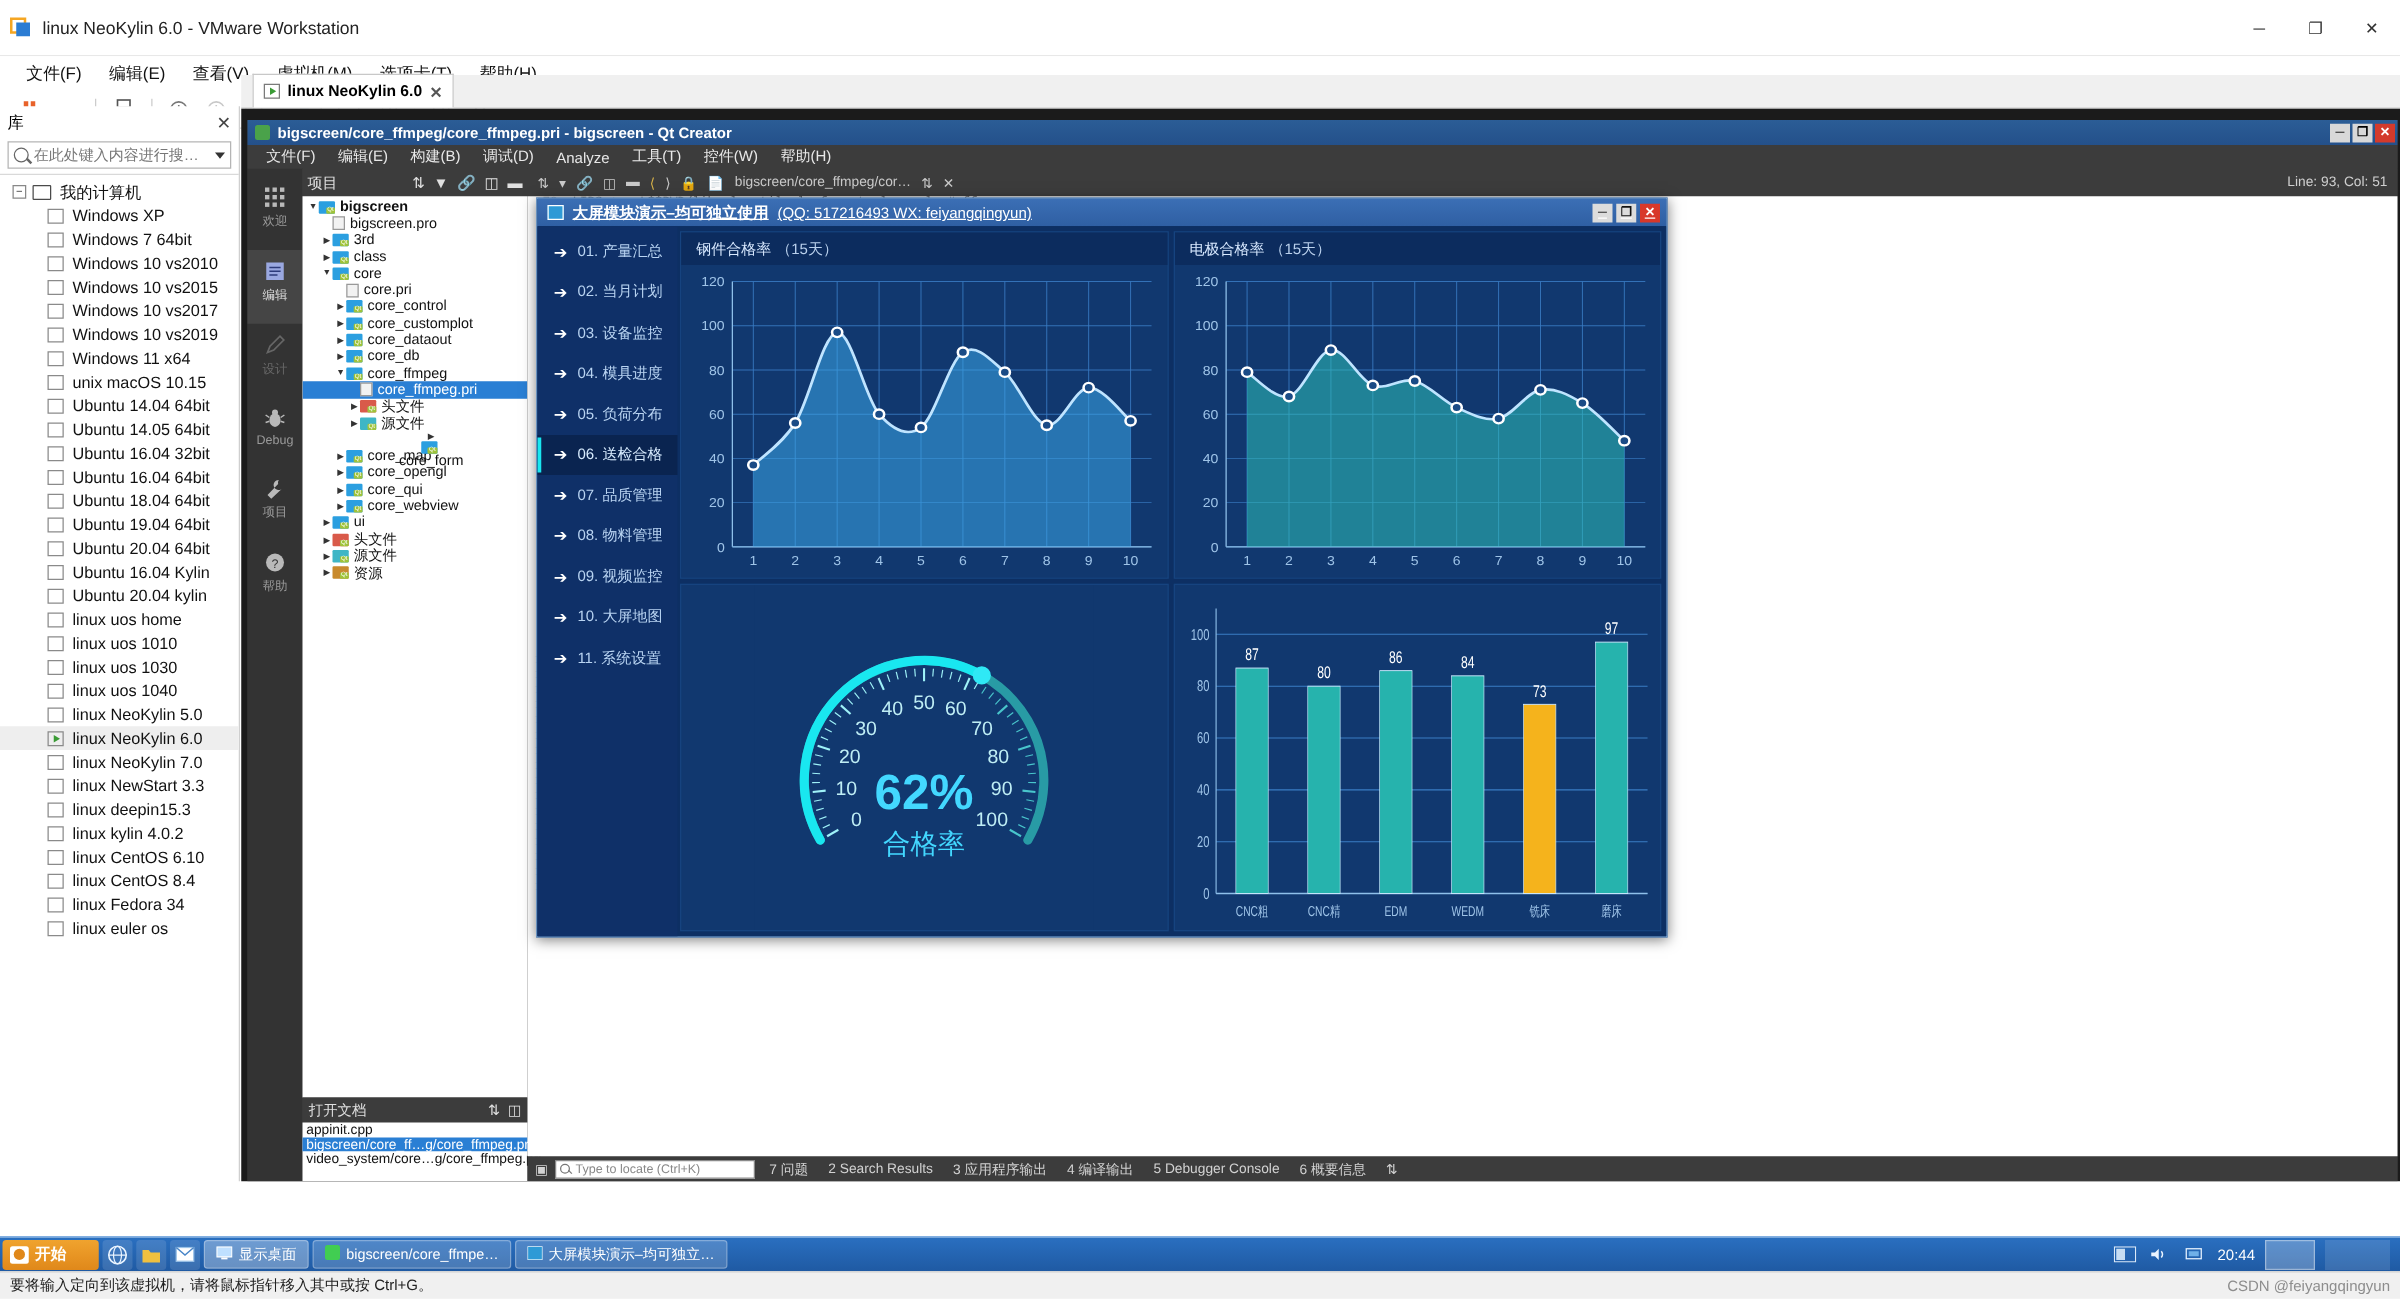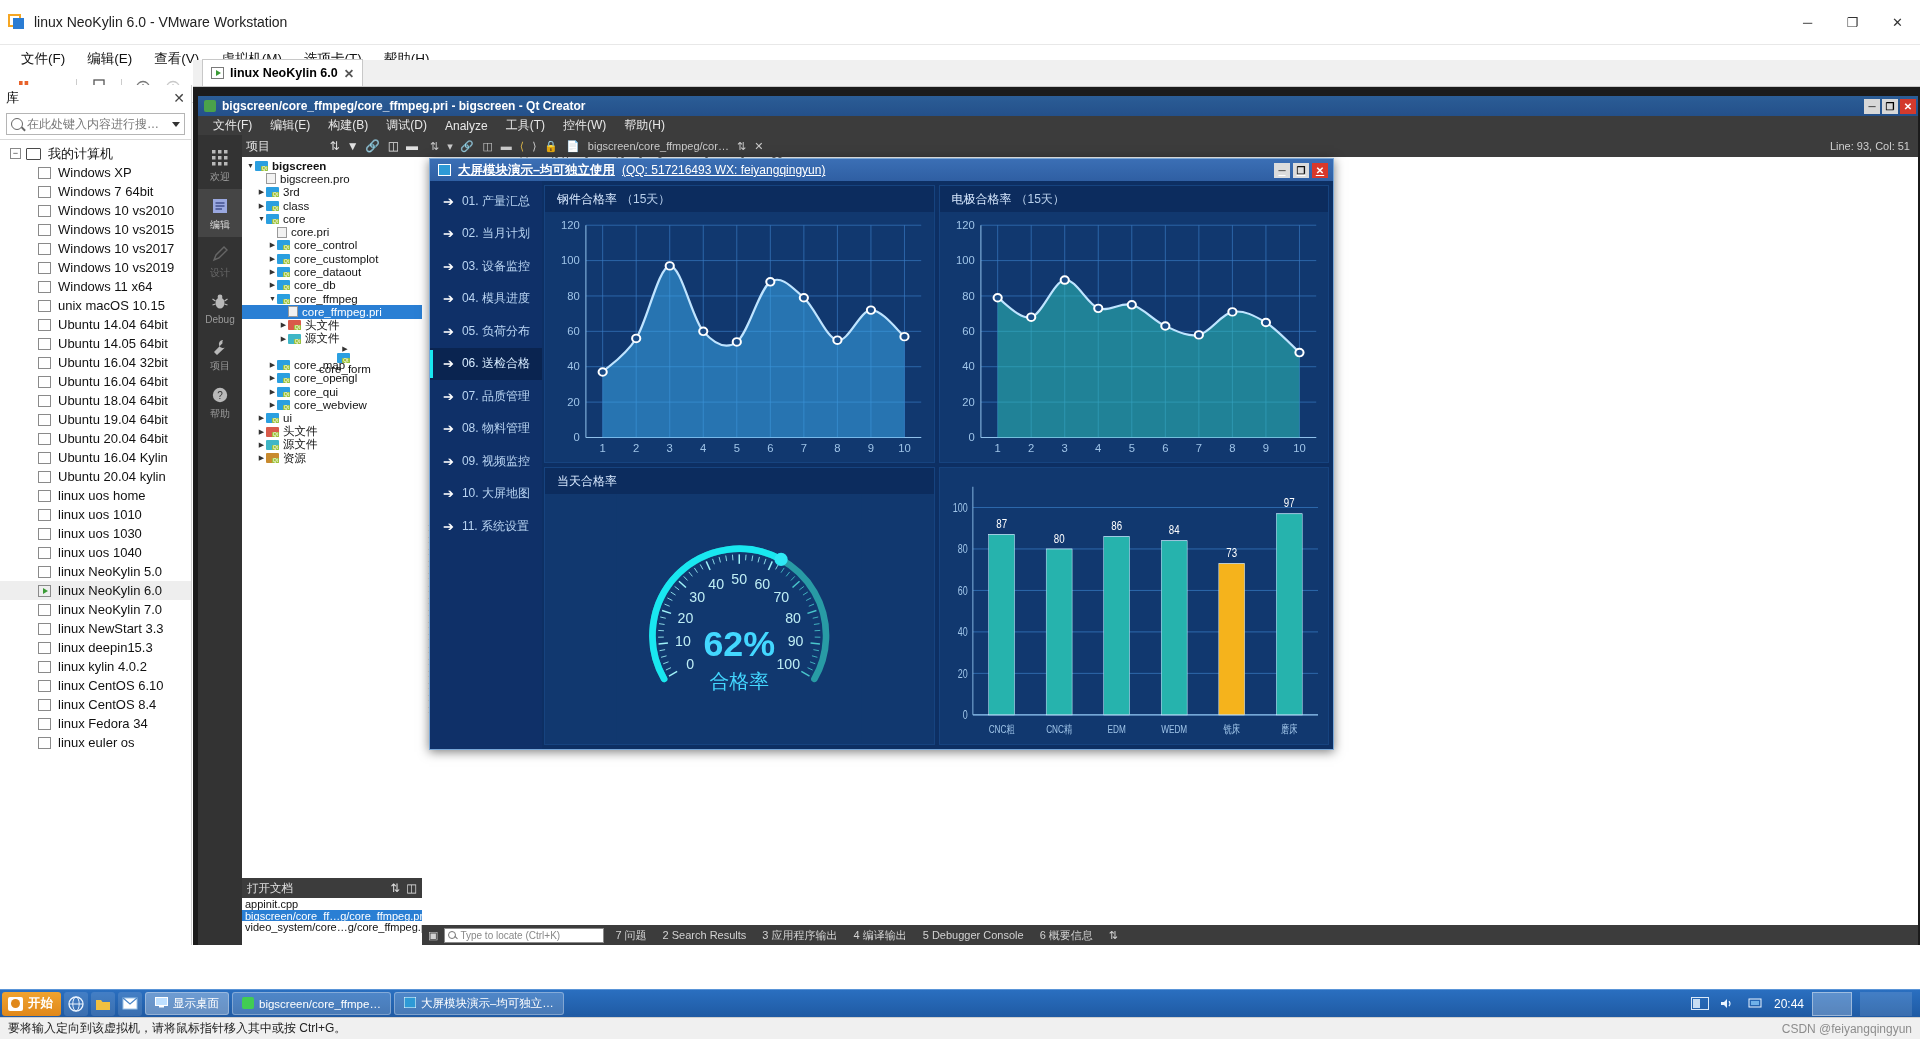--- a/index.html
+++ b/index.html
@@ -53,21 +53,21 @@
   #qt { position:absolute; left:5px; top:9px; right:2px; bottom:0px; background:#3c3c3c; display:flex; flex-direction:column; }
   #qt-title { height:20px; background:linear-gradient(#2b5d96,#24508a); display:flex; align-items:center; padding:0 2px 0 6px; color:#fff; font-size:12px; font-weight:bold;}
   #qt-title .qticon { width:12px;height:12px;border-radius:2px;background:#4aa24a;margin-right:6px;flex:none;}
   #qt-title .btns { margin-left:auto; display:flex; gap:2px; }
   #qt-title .btns span { width:16px;height:15px; display:flex;align-items:center;justify-content:center; font-size:10px; color:#000; background:#d8d8d8; }
   #qt-title .btns span.cl { background:#d33a2c; color:#fff; }
   #qt-menu { height:19px; background:#3c3c3c; display:flex; align-items:center; gap:0; padding-left:6px; }
   #qt-menu .mi { color:#e8e8e8; font-size:12px; padding:2px 9px; }
   #qt-body { flex:1; display:flex; min-height:0; }
   #qt-modebar { width:44px; background:#333333; display:flex; flex-direction:column; align-items:center; padding-top:6px; }
-  .mode { width:44px; padding:8px 0 5px; display:flex; flex-direction:column; align-items:center; gap:3px; color:#9a9a9a; font-size:10px; }
+  .mode { width:44px; padding:8px 0 16px; display:flex; flex-direction:column; align-items:center; gap:3px; color:#9a9a9a; font-size:10px; }
   .mode.active { background:#454545; color:#dcdcdc; }
   .mode .g { width:18px; height:18px; }
   #qt-left { width:180px; background:#3c3c3c; display:flex; flex-direction:column; }
   #proj-head { height:22px; background:#3c3c3c; display:flex; align-items:center; color:#e0e0e0; font-size:12px; padding:0 4px; gap:5px;}
   #proj-head .sp { margin-left:auto; display:flex; gap:7px; align-items:center;}
   #proj-tree { flex:1; background:#fff; overflow:hidden; padding-top:2px; font-size:11.5px; }
   .p-row { height:13.3px; display:flex; align-items:center; white-space:nowrap; color:#111; }
   .p-row.sel { background:#2a7fd4; color:#fff; }
   .arw { width:9px; font-size:7px; color:#333; flex:none; text-align:center;}
   .fld { width:13px; height:10px; background:#2b9fe0; border-radius:1px; margin-right:4px; flex:none; position:relative;}
@@ -107,21 +107,21 @@
   .nav-item.active:before { content:""; position:absolute; left:0; top:2px; bottom:2px; width:3px; background:#19e7f0;}
   #bs-main { flex:1; display:grid; grid-template-columns:1fr 1fr; grid-template-rows:1fr 1fr; gap:4px; padding:4px 4px 4px 2px; min-width:0;}
   .panel { background:#11386f; display:flex; flex-direction:column; min-width:0; min-height:0; border:1px solid #16437f;}
   .panel-title { height:26px; display:flex; align-items:center; padding-left:12px; color:#d8e9ff; font-size:12px; background:#0c2c5e;}
   .panel-title .unit { color:#b9d0ec; margin-left:4px; }
   .panel-body { flex:1; position:relative; min-height:0; }
   .panel-body svg { width:100%; height:100%; display:block; }
 
   
   #taskbar { position:absolute; left:0; right:0; bottom:22px; height:28px; background:linear-gradient(#2a6fc0,#1f5aa3); display:flex; align-items:center; padding-left:2px; gap:3px; border-top:1px solid #5a95d8;}
-  #startbtn { height:24px; display:flex; align-items:center; gap:5px; padding:0 8px 0 6px; background:linear-gradient(#f0a32e,#e0881a); border-radius:3px; color:#fff; font-size:12.5px; font-weight:bold;}
+  #startbtn { height:24px; display:flex; align-items:center; gap:5px; padding:0 26px 0 6px; background:linear-gradient(#f0a32e,#e0881a); border-radius:3px; color:#fff; font-size:12.5px; font-weight:bold;}
   #startbtn .kflag { width:15px;height:14px;background:#fff;border-radius:2px;position:relative;}
   #startbtn .kflag:after{content:"";position:absolute;left:3px;top:2px;width:9px;height:9px;background:#e0881a;border-radius:50%;}
   .tb-quick { width:24px;height:24px;display:flex;align-items:center;justify-content:center;border-radius:3px;background:rgba(255,255,255,.12);}
   .tb-task { height:23px; display:flex; align-items:center; gap:5px; padding:0 9px; background:rgba(255,255,255,.18); border:1px solid rgba(255,255,255,.3); border-radius:3px; color:#fff; font-size:11.5px; white-space:nowrap;}
   .tb-task.sel { background:rgba(255,255,255,.32);}
   #tray { margin-left:auto; display:flex; align-items:center; gap:8px; padding-right:8px; color:#fff; font-size:12px;}
   #tray .tcell { width:20px; height:18px; display:flex; align-items:center; justify-content:center;}
   #tray .showdesk { width:40px; height:24px; background:rgba(255,255,255,.25); border:1px solid rgba(255,255,255,.4);}
   #tray .showdesk2 { width:52px; height:24px; background:rgba(255,255,255,.12);}
 
@@ -880,23 +880,20 @@
                 <circle cx="220.39999999999998" cy="120.875" r="4" fill="#1a4b86" stroke="#ffffff" stroke-width="2"></circle>
                 <circle cx="253.2" cy="130.25" r="4" fill="#1a4b86" stroke="#ffffff" stroke-width="2"></circle>
                 <circle cx="286" cy="105.875" r="4" fill="#1a4b86" stroke="#ffffff" stroke-width="2"></circle>
                 <circle cx="318.79999999999995" cy="117.12500000000001" r="4" fill="#1a4b86" stroke="#ffffff" stroke-width="2"></circle>
                 <circle cx="351.59999999999997" cy="149" r="4" fill="#1a4b86" stroke="#ffffff" stroke-width="2"></circle>
               </svg>
           </div>
         </div>
 
         <div class="panel">
-          <div class="panel-title">
-            <span>当天合格率</span>
-          </div>
           <div class="panel-body">
             <svg id="svg-gauge" viewBox="0 0 260 265">
                 <rect x="0" y="0" width="260" height="265" fill="#11386f"></rect>
                 <path d="M50.32566285183164,196 A92,92 0 1 1 209.67433714816838,195.99999999999994" fill="none" stroke="#2aa0a8" stroke-width="7" stroke-linecap="round" opacity="0.95"></path>
                 <path d="M50.32566285183164,196 A92,92 0 0 1 174.3213380173578,69.37978543596454" fill="none" stroke="#19e7f0" stroke-width="7" stroke-linecap="round"></path>
                 <line x1="55.52181527453827" y1="193" x2="64.18206931238265" y2="188" stroke="#9ff2f8" stroke-width="1.6"></line>
                 <line x1="52.18487348792232" y1="186.61701907459624" x2="57.61383580271843" y2="184.0623433252058" stroke="#9ff2f8" stroke-width="0.9"></line>
                 <line x1="49.39374890369733" y1="179.97719606967613" x2="55.01744084064869" y2="177.8857637857452" stroke="#9ff2f8" stroke-width="0.9"></line>
                 <line x1="47.168019255401404" y1="173.12710457291286" x2="52.94699465618736" y2="171.51358564922126" stroke="#9ff2f8" stroke-width="0.9"></line>
                 <line x1="45.523296437332775" y1="166.1147930543723" x2="51.41701994170491" y2="164.99050516685796" stroke="#9ff2f8" stroke-width="0.9"></line>

